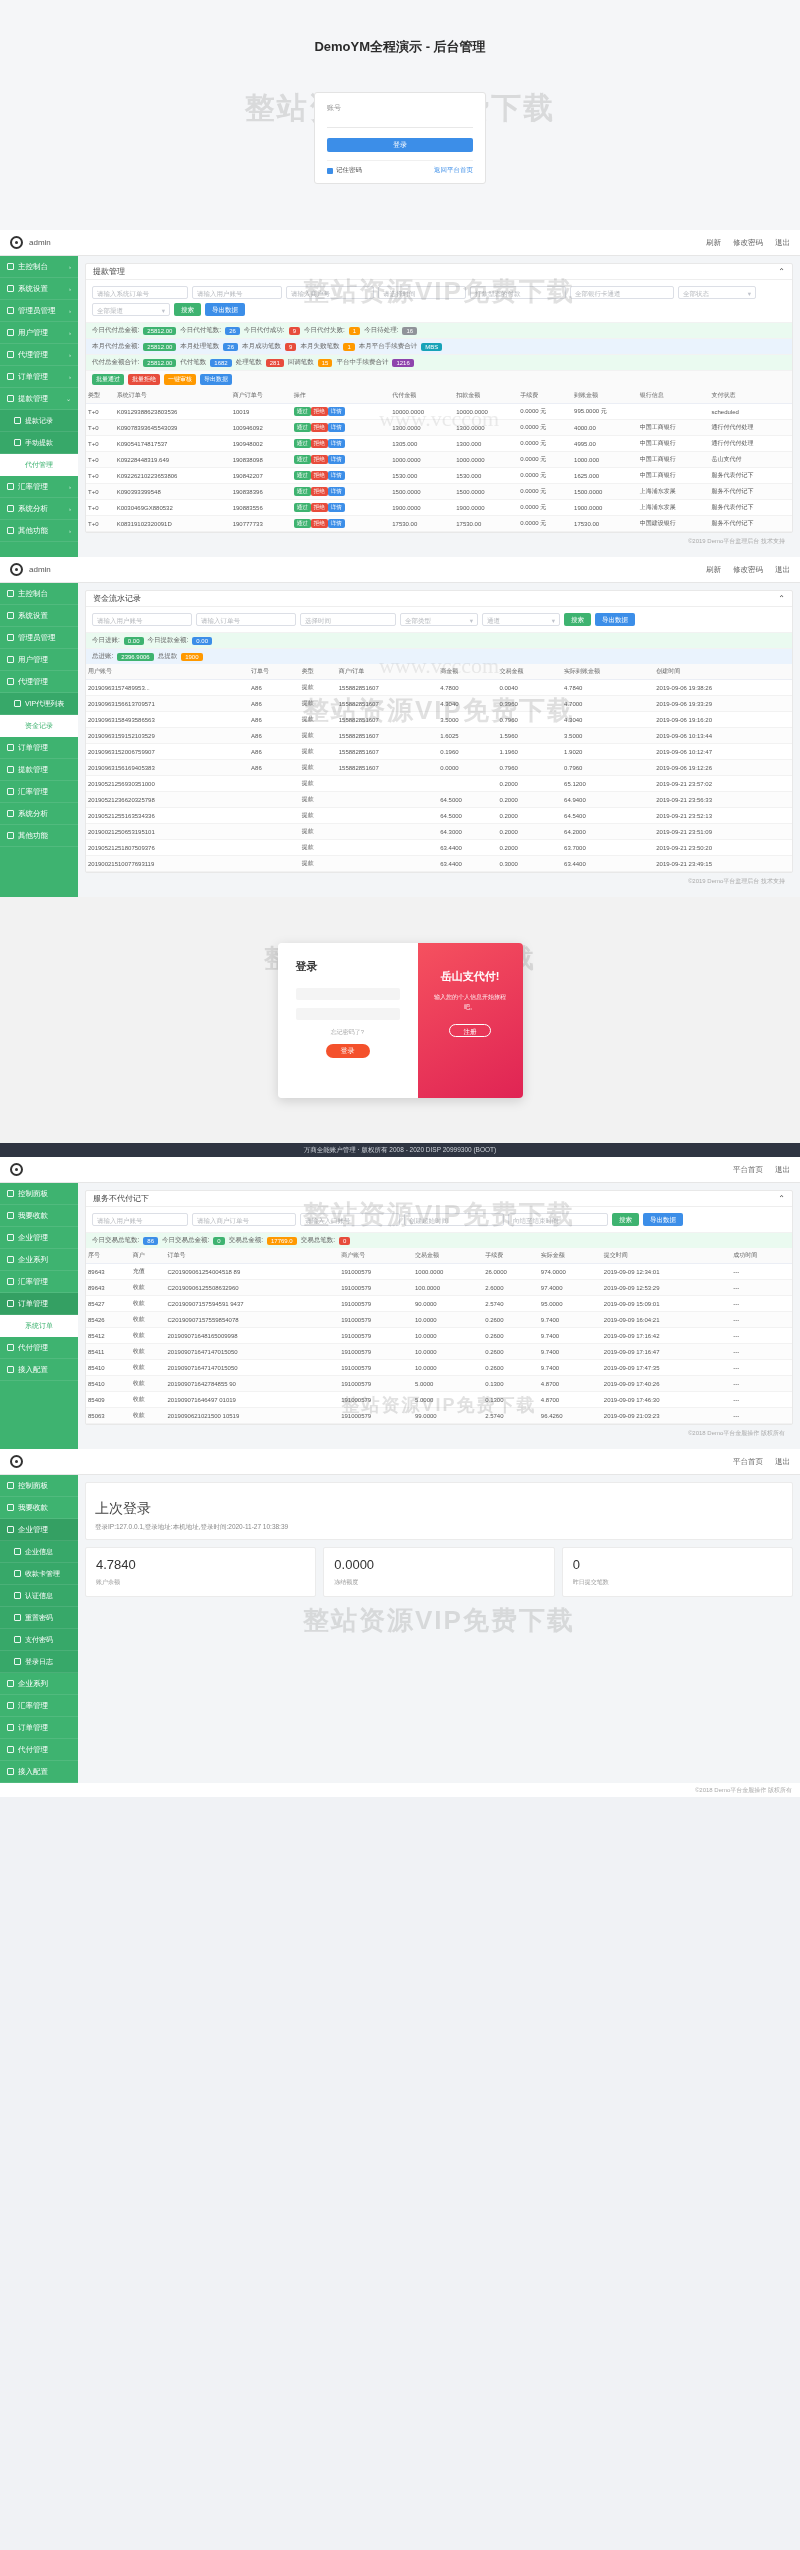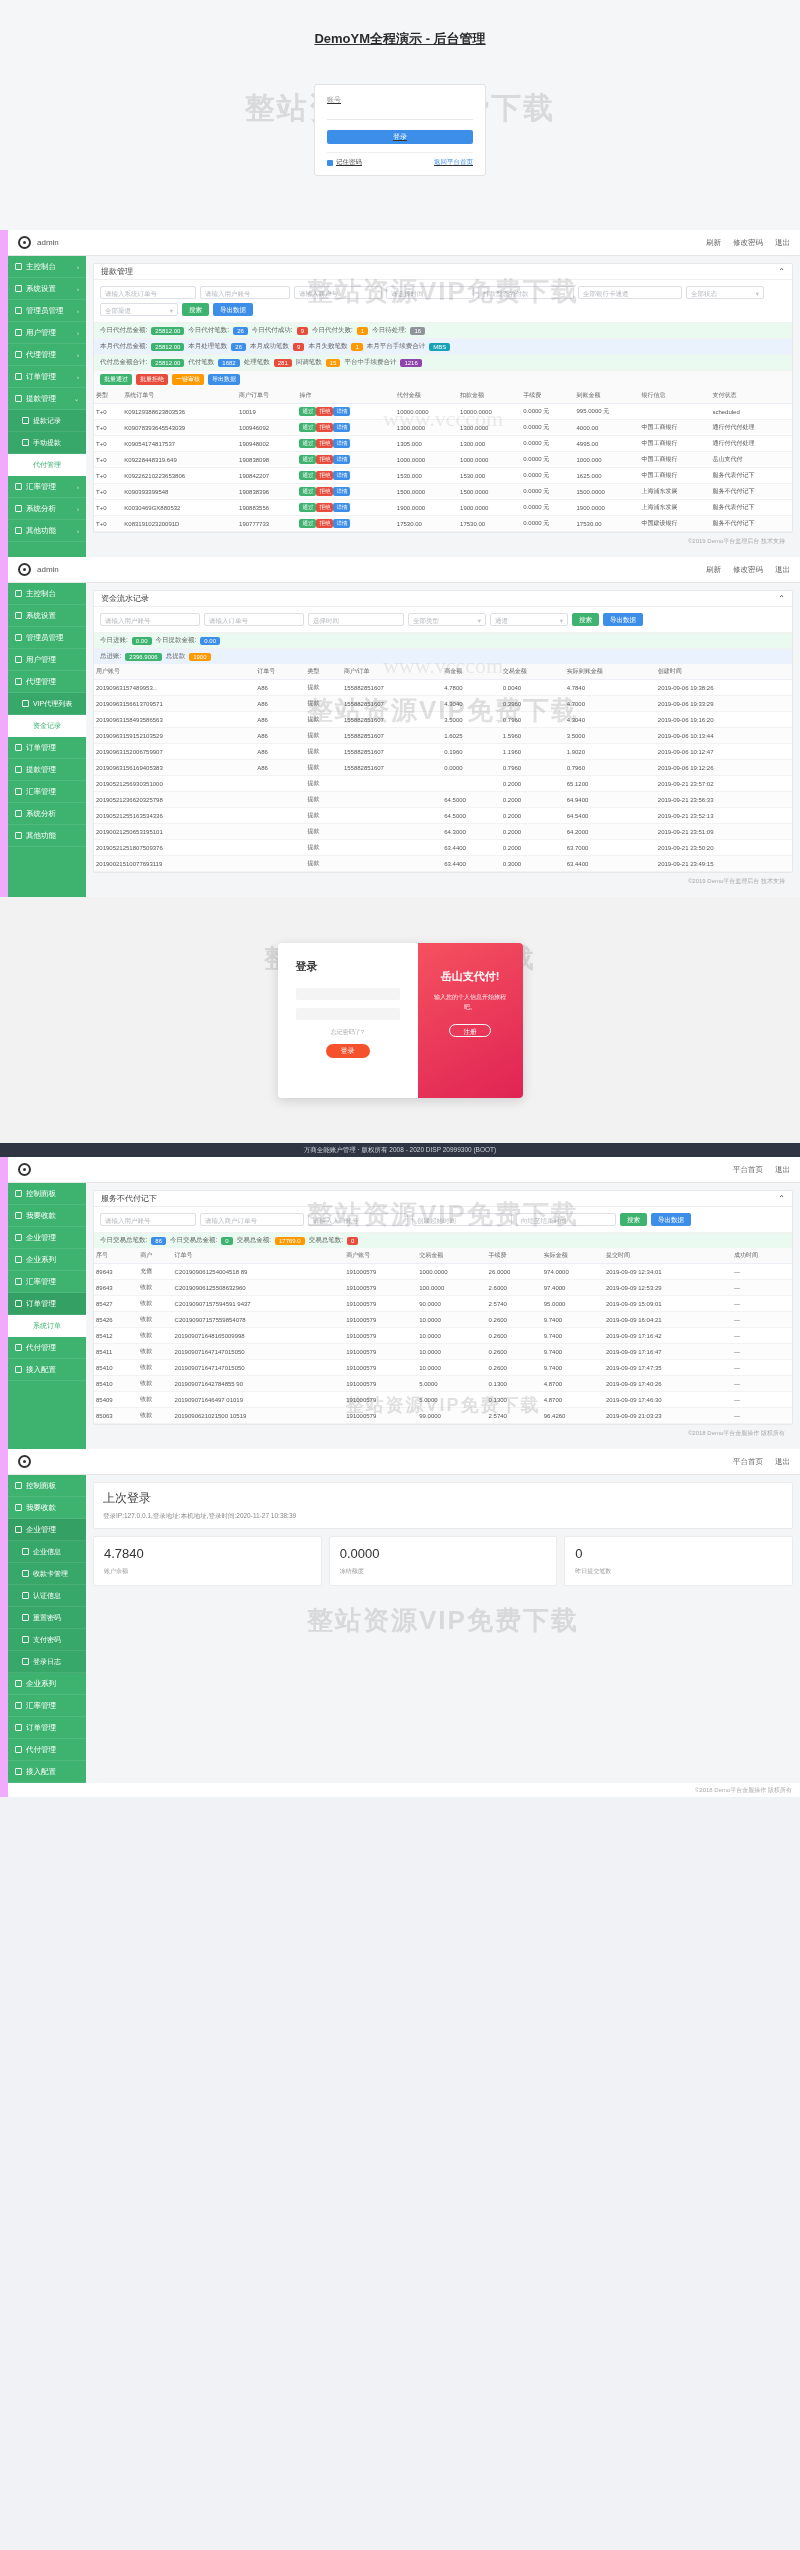--- a/index.html
+++ b/index.html
@@ -20,21 +20,21 @@
   }
   .wm-sm { font-size:18px; }
   .wm-lg { font-size:30px; }
   .wm-url {
     position:absolute; left:0; right:0; text-align:center;
     font-size:22px; color:rgba(150,150,150,0.18);
     font-family:"Liberation Serif", serif; pointer-events:none; z-index:39;
   }
 
   
-  .sec1 { height:230px; background:#f5f6f8; position:relative; padding-top:30px;text-decoration:underline; }
+  .sec1 { height:230px; background:#f5f6f8; position:relative; padding-top:38px; }
   .sec1 .title { text-align:center; font-size:13px; font-weight:bold; color:#2b2b2b; }
   .login-card {
     width:172px; margin:36px auto 0; background:#fff;
     border:1px solid #e3e3e3; border-radius:3px; padding:10px 12px 8px;
     position:relative; z-index:45;
   }
   .login-card .lbl { font-size:7px; color:#999; margin-bottom:3px; }
   .login-card .fld { height:12px; border-bottom:1px solid #e8e8e8; margin-bottom:10px; }
   .login-card .btn {
     height:14px; background:#3c8ee8; border-radius:2px; color:#fff;
@@ -42,21 +42,21 @@
   }
   .login-card .row2 {
     display:flex; justify-content:space-between; align-items:center;
     margin-top:8px; border-top:1px solid #f0f0f0; padding-top:5px;
   }
   .login-card .row2 .ck { font-size:6.5px; color:#555; display:flex; align-items:center; gap:3px; }
   .login-card .row2 .ck i { width:6px;height:6px;background:#3c8ee8;display:inline-block;border-radius:1px; }
   .login-card .row2 .lnk { font-size:6.5px; color:#3c8ee8; }
 
   
-  .admin { background:#f0abfc; position:relative;padding-left:8px; }
+  .admin { background:#86efac; position:relative; }
   .topbar {
     height:26px; background:#fff; border-bottom:1px solid #e6e6e6;
     display:flex; align-items:center; padding:0 10px; justify-content:space-between;
   }
   .topbar .left { display:flex; align-items:center; gap:6px; font-size:8px; color:#555; }
   .logo-c {
     width:13px;height:13px;border-radius:50%;border:2px solid #333;
     display:inline-block; position:relative;
   }
   .logo-c:after{content:"";position:absolute;left:3px;top:3px;width:3px;height:3px;border-radius:50%;background:#333;}
@@ -151,21 +151,21 @@
   }
 
   
   .stat-row { display:flex; gap:7px; padding:7px 0 0; }
   .stat {
     flex:1; background:#fff; border:1px solid #ebebeb; border-radius:2px; padding:9px 10px;
   }
   .stat .v { font-size:13px; color:#333; }
   .stat .k { font-size:6px; color:#999; margin-top:6px; }
   .lastlogin { background:#fff; border:1px solid #ebebeb; border-radius:2px; padding:7px 9px; }
-  .lastlogin .h { font-size:12px; color:#444; margin-bottom:5px; }
+  .lastlogin .h { font-size:14px; color:#444; margin-bottom:5px;margin-top:10px; }
   .lastlogin .s { font-size:6.5px; color:#888; }
   .greenfoot { background:#fff; height:14px; text-align:right; font-size:6px; color:#aaa; padding:3px 8px; }
 </style>
 </head>
 <body>
 
 <div class="page sec1">
   <div class="title">DemoYM全程演示 - 后台管理</div>
   <div class="wm wm-lg" style="top:88px;transform:none;">整站资源VIP免费下载</div>
   <div class="wm-url" style="top:140px;">www.vc.ccom</div>

